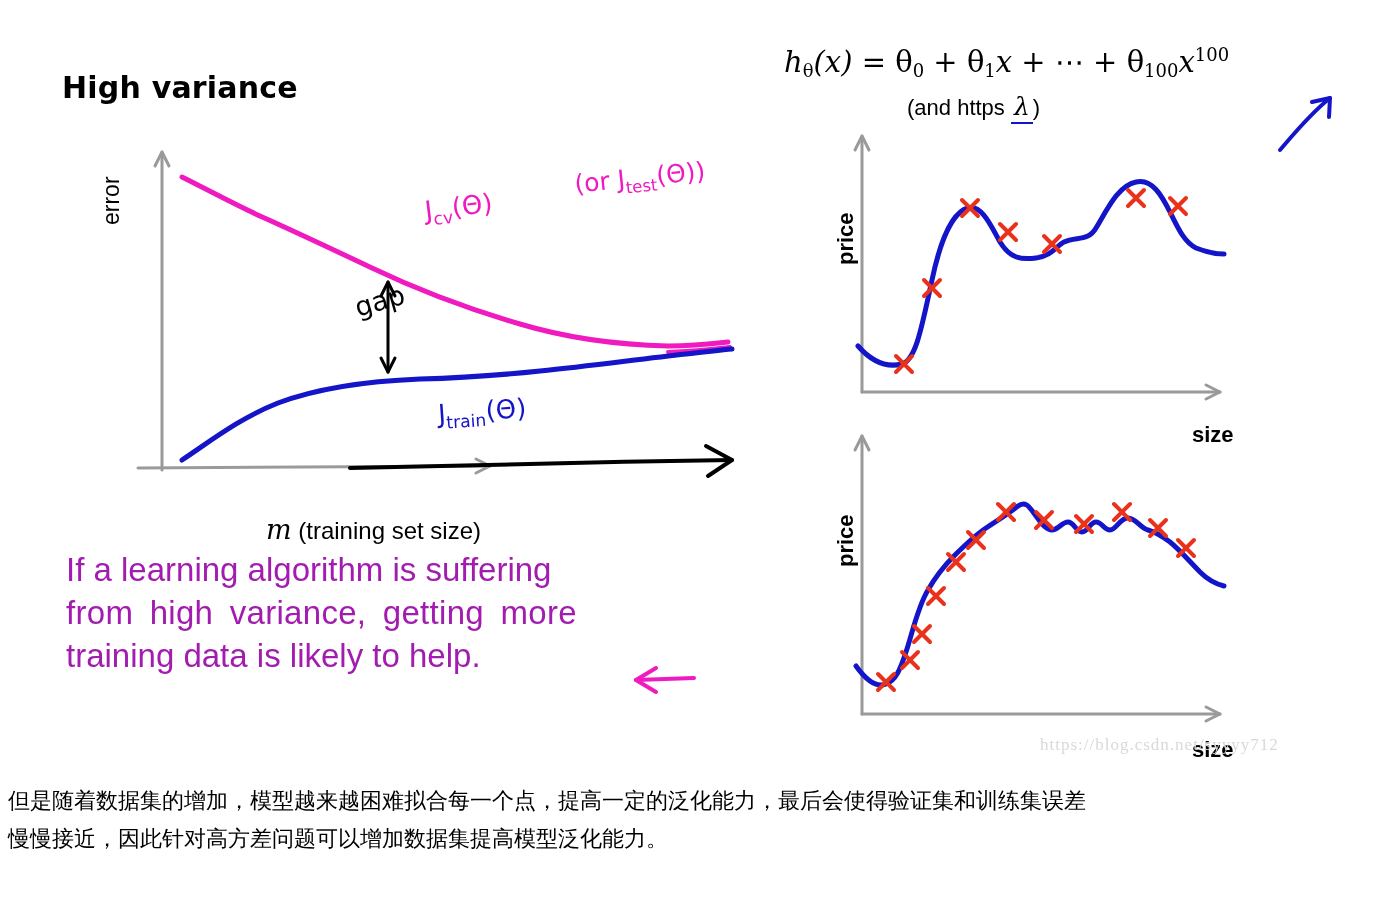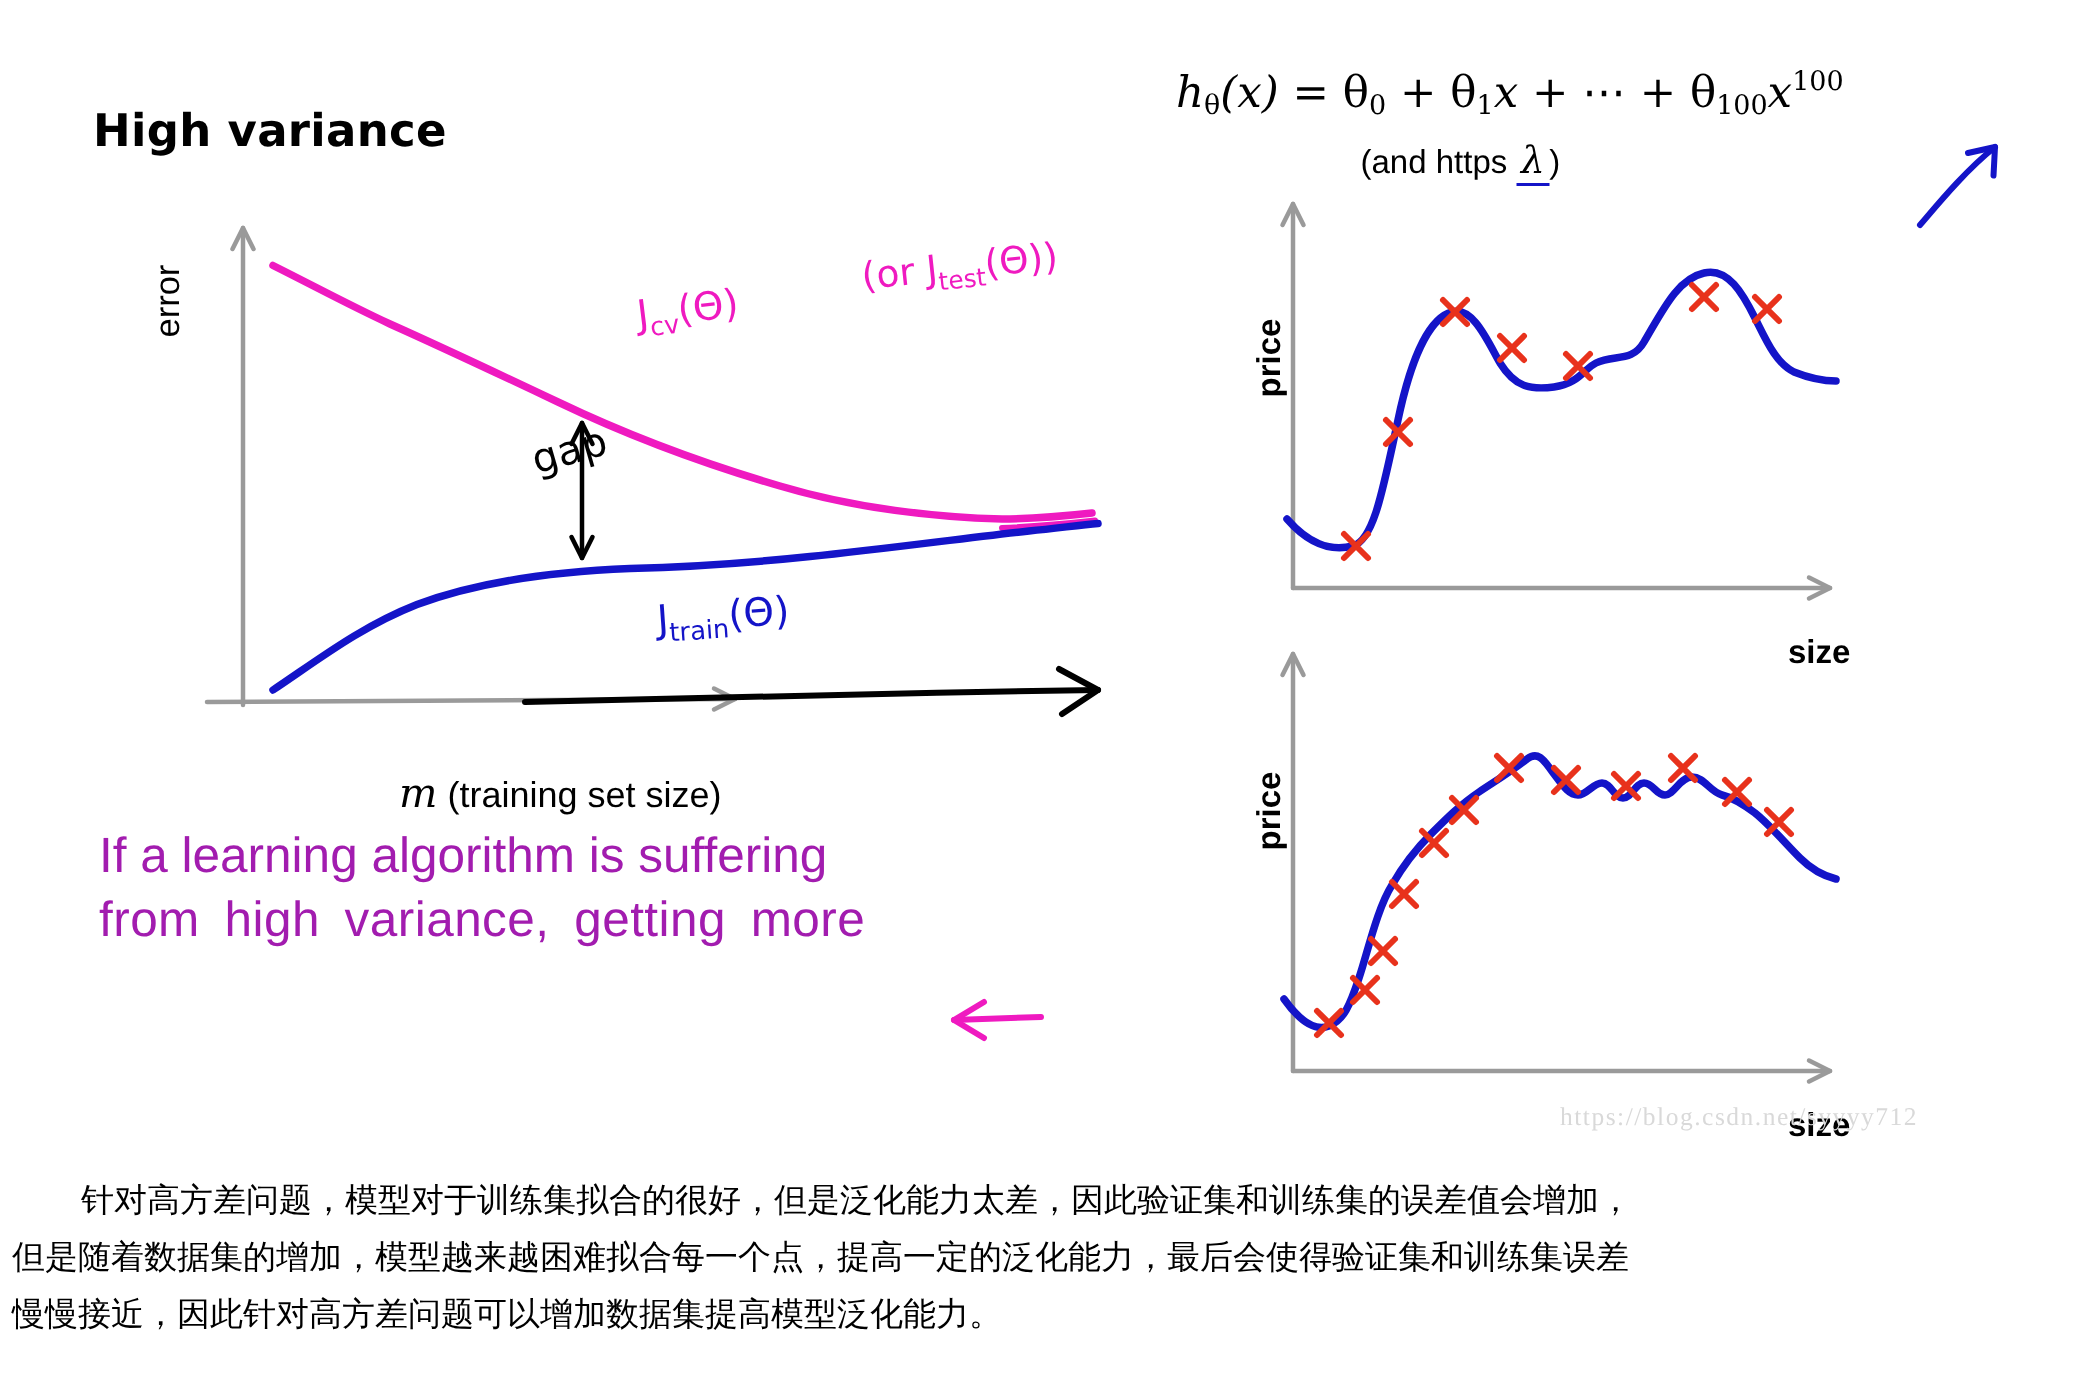--- a/index.html
+++ b/index.html
@@ -227,20 +227,21 @@
     <span>(or J</span><sub style="font-size:0.66em">test</sub><span>(Θ))</span>
   </div>
 
   <div class="abs" id="jtrain-label">
     <span>J</span><sub style="font-size:0.66em">train</sub><span>(Θ)</span>
   </div>
 
   <div class="abs" id="statement">
     <span class="ln">If a learning algorithm is suffering</span>
     <span class="ln ln2">from  high  variance,  getting  more</span>
+    <span class="ln">training data is likely to help.</span>
   </div>
 
   <svg class="abs" style="left:622px; top:656px;" width="80" height="50" viewBox="0 0 80 50">
     <path d="M72,22 L14,24" stroke="#ef1ac0" stroke-width="4" fill="none" stroke-linecap="round"></path>
     <path d="M14,24 L34,12 M14,24 L34,36" stroke="#ef1ac0" stroke-width="4" fill="none" stroke-linecap="round"></path>
   </svg>
 
   <svg class="abs" style="left:840px; top:130px;" width="400" height="290" viewBox="0 0 400 290">
     <path d="M22,6 L22,262" stroke="#9a9a9a" stroke-width="3" fill="none" stroke-linecap="round"></path>
     <path d="M22,6 L15,20 M22,6 L29,20" stroke="#9a9a9a" stroke-width="3" fill="none" stroke-linecap="round"></path>
@@ -286,18 +287,17 @@
       <path d="M338,110 L354,126 M354,110 L338,126"></path>
     </g>
   </svg>
 
   <div class="abs price-label" id="price-label-2">price</div>
   <div class="abs" id="size-label-2">size</div>
 
   <div class="abs" id="watermark">https://blog.csdn.net/syyyy712</div>
 
   <div class="abs" id="cn-paragraph">
-    <span class="cl indent">针对高方差问题，模型对于训练集拟合的很好，但是泛化能力太差，因此验证集和训练集的误差值会增加，</span>
     <span class="cl">但是随着数据集的增加，模型越来越困难拟合每一个点，提高一定的泛化能力，最后会使得验证集和训练集误差</span>
     <span class="cl">慢慢接近，因此针对高方差问题可以增加数据集提高模型泛化能力。</span>
   </div>
 
 </div>
 
 </body></html>

